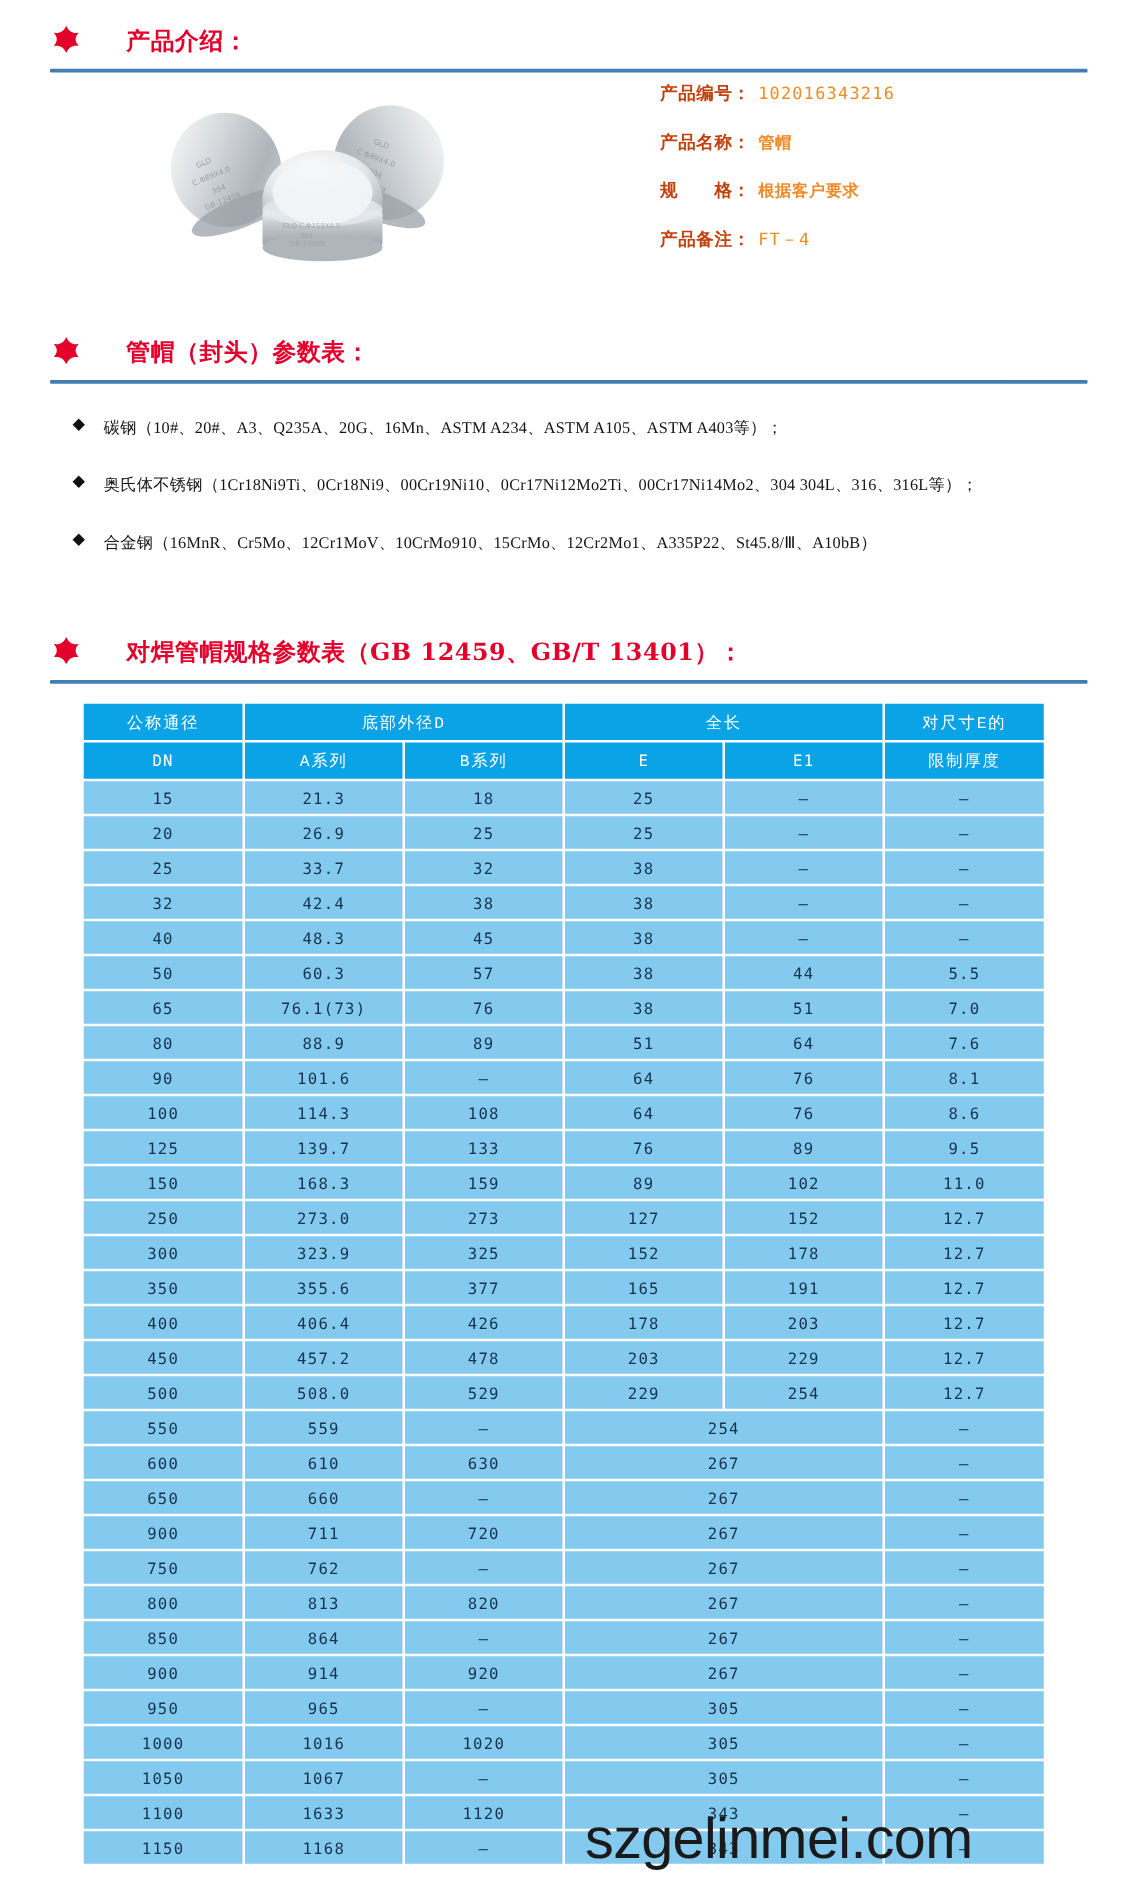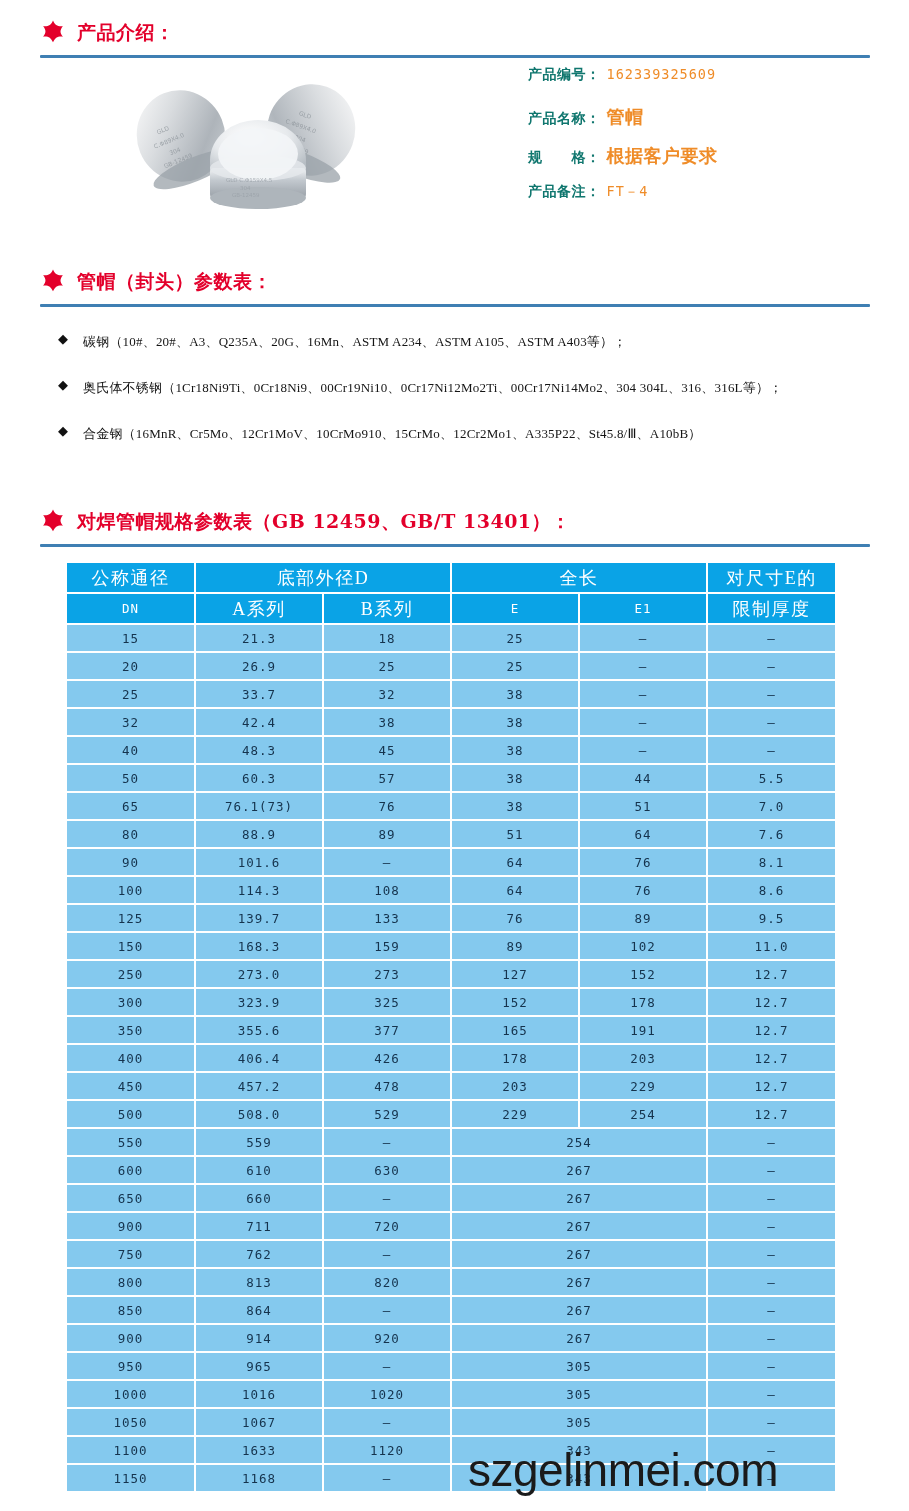--- a/index.html
+++ b/index.html
@@ -34,20 +34,21 @@
     position: relative;
   }
   .star svg { display: block; }
   .sec-title {
     color: #e3002b;
     font-family: "DejaVu Serif", "Liberation Serif", serif;
     font-weight: bold;
     font-size: 19px;
     letter-spacing: 0.5px;
     white-space: nowrap;
+    margin-left: 24px;
   }
   .sec-rule {
     margin-top: 5px;
     height: 3px;
     background: #3f7fb3;
     border-radius: 1px;
     width: 100%;
   }
 
   
@@ -69,39 +70,39 @@
     left: 488px;
     top: 0px;
   }
   .field-row {
     display: flex;
     align-items: baseline;
     height: 39px;
     font-size: 14.5px;
   }
   .field-label {
-    color: #0f766e;
+    color: #c2410c;
     font-weight: bold;
     font-family: Liberation Serif, serif;
     font-size: 14px;
     white-space: pre;
     letter-spacing: 0.5px;
   }
   .field-value {
     color: #ef8c28;
     font-family: "DejaVu Sans Mono", "Liberation Mono", monospace;
     font-size: 13.5px;
     margin-left: 6px;
     letter-spacing: 1px;
     white-space: pre;
   }
   .field-value.cjk {
     font-family: "DejaVu Sans", "Liberation Sans", sans-serif;
     font-weight: bold;
-    font-size: 18px;
+    font-size: 13px;
     letter-spacing: 0.5px;
   }
 
   
   #materials { top: 265px; }
   .bullets {
     margin-top: 20px;
     padding: 0;
     list-style: none;
   }
@@ -148,22 +149,22 @@
   }
   table.spec-table th {
     background: #0aa3e6;
     color: #ffffff;
     font-weight: normal;
     height: 29px;
     font-size: 12.5px;
     letter-spacing: 1px;
   }
   table.spec-table th.cjk {
-    font-family: Liberation Serif, serif;
-    font-size: 18px;
+    font-family: Liberation Mono, monospace;
+    font-size: 13px;
     letter-spacing: 1.5px;
     margin-left: 26px;
   }
   table.spec-table td {
     background: #84c9ee;
     color: #15334d;
     height: 26px;
     font-size: 12.5px;
     letter-spacing: 1px;
   }
@@ -265,21 +266,21 @@
             <text x="132" y="122">304</text>
             <text x="124" y="129">GB-12459</text>
           </g>
         </g>
       </svg>
     </div>
 
     <div class="prod-fields">
       <div class="field-row">
         <span class="field-label">产品编号：</span>
-        <span class="field-value">162339325609</span>
+        <span class="field-value">102016343216</span>
       </div>
       <div class="field-row">
         <span class="field-label">产品名称：</span>
         <span class="field-value cjk">管帽</span>
       </div>
       <div class="field-row">
         <span class="field-label">规　　格：</span>
         <span class="field-value cjk">根据客户要求</span>
       </div>
       <div class="field-row">

